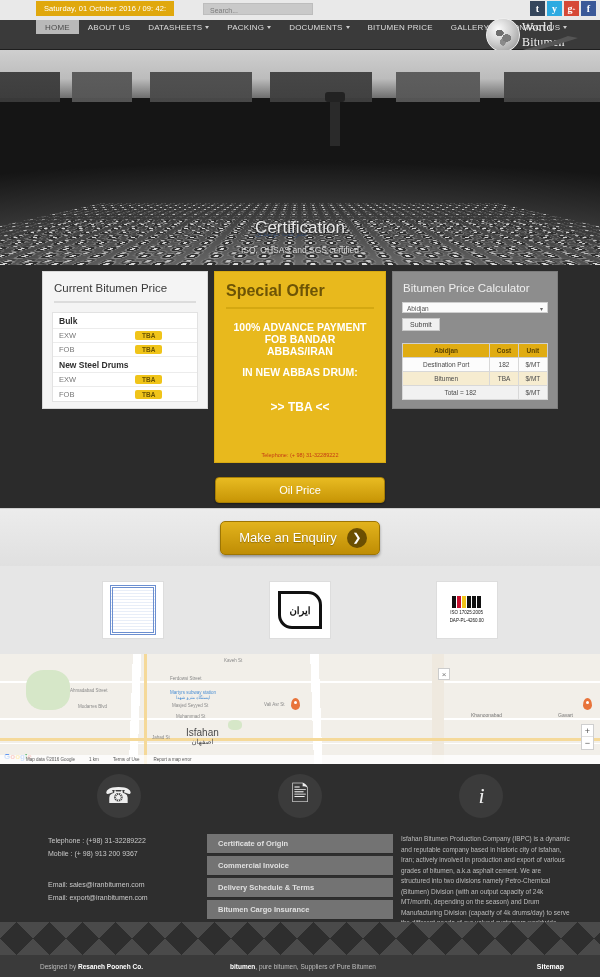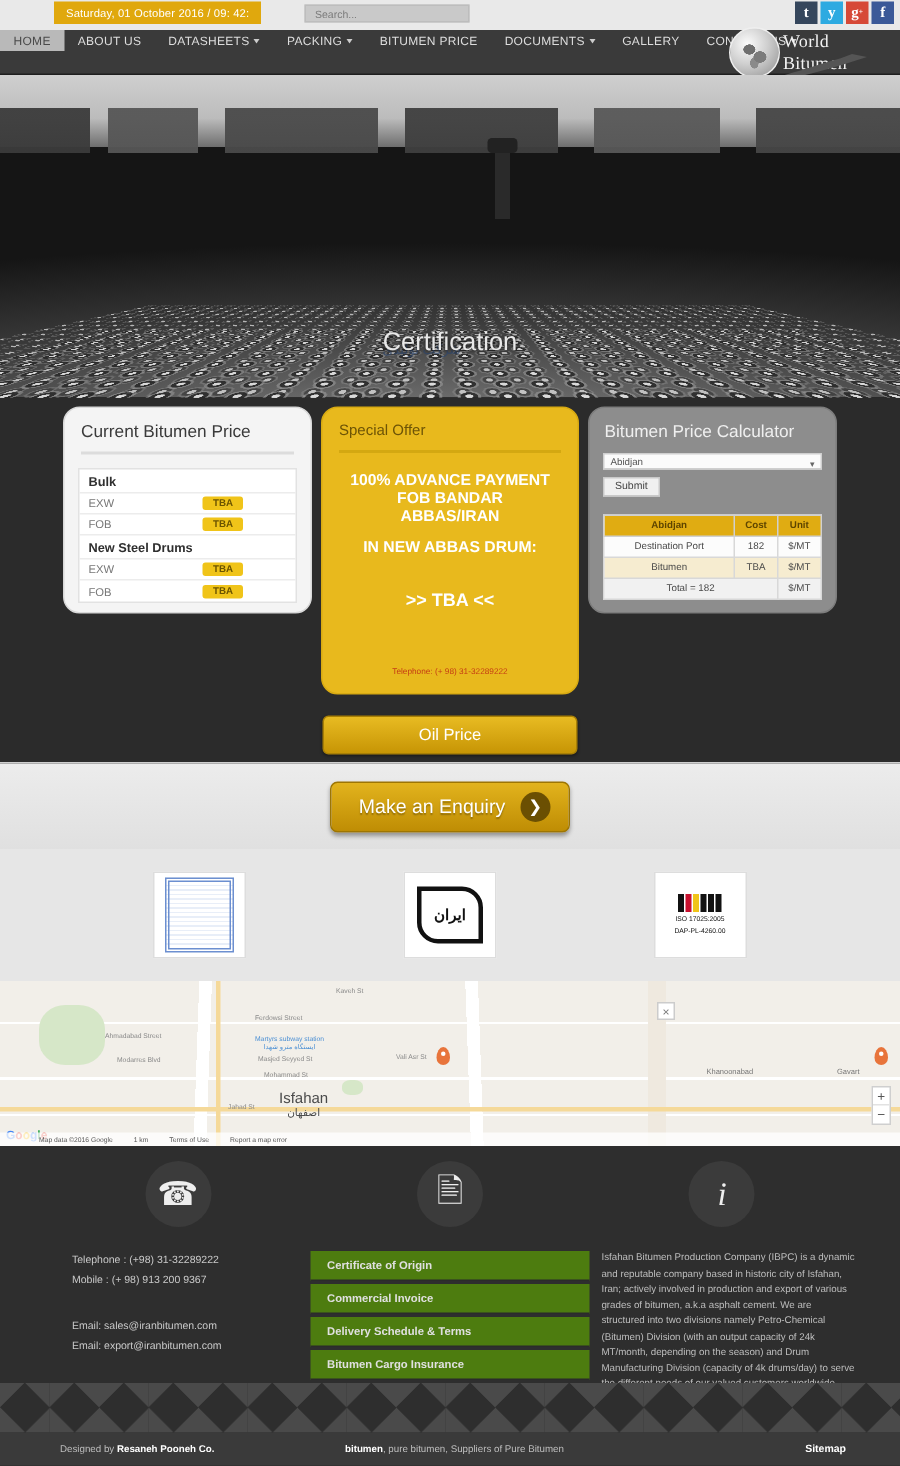--- a/index.html
+++ b/index.html
@@ -29,21 +29,21 @@
   .socials { position: absolute; right: 4px; top: 1px; display: flex; gap: 2px; }
   .soc { width: 15px; height: 15px; display: flex; align-items: center; justify-content: center;
          color: #fff; font-size: 10px; font-weight: bold; font-family: "Liberation Serif", serif; }
   .soc.t { background: #35465c; }
   .soc.tw { background: #2daae1; }
   .soc.gp { background: #d64937; }
   .soc.fb { background: #3b5998; }
 
   
   .navbar { height: 30px; background: #3a3a3a; position: relative; border-bottom: 1px solid #1e1e1e; }
-  .nav-items { display: flex; align-items: stretch; height: 14px; }
+  .nav-items { display: flex; align-items: stretch; height: 14px; padding-left: 36px; }
   .nav-item {
     display: flex; align-items: center; color: #ddd; font-size: 8px;
     padding: 0 9px; letter-spacing: .2px; white-space: nowrap; cursor: pointer;
   }
   .nav-item.active { background: #b9b9b9; color: #4a4a4a; }
   .caret { display:inline-block; margin-left:3px; border-left:2.5px solid transparent;
            border-right:2.5px solid transparent; border-top:3px solid #ccc; }
   .logo-wrap { position: absolute; right: 6px; top: -14px; width: 112px; height: 48px; }
   .globe {
     position: absolute; left: 4px; top: 12px; width: 34px; height: 34px; border-radius: 50%;
@@ -97,36 +97,36 @@
   .hero-pipe { position:absolute; left:330px; top:48px; width:10px; height:48px; background:#2a2a2a; }
   .hero-pipe:before { content:""; position:absolute; left:-5px; top:-6px; width:20px; height:10px; background:#222; border-radius:3px;}
   .hero-caption { position:absolute; left:50%; top:168px; transform:translateX(-50%); text-align:center; width:100%; }
   .hero-title { color: #e8e8e8; font-size: 17px; text-shadow: 0 1px 3px rgba(0,0,0,.8); }
   .hero-sub { color: #dcdcdc; font-size: 8.5px; margin-top: 7px; text-shadow: 0 1px 3px rgba(0,0,0,.8); }
   .hero-watermark { position:absolute; left:255px; top:178px; width:120px; height:32px;
      font-family:"Liberation Serif",serif; color:#30486e; font-size:9px; opacity:.75; }
 
   
   .panels { position: relative; padding: 12px 0 0 0; height: 215px; }
-  .panel { position: absolute; top: 275px; border-radius: 11px; }
+  .panel { position: absolute; top: 275px; }
 
   .p-price { left: 42px; top: 6px; width: 166px; height: 138px; background: #f4f4f4;
              border:1px solid #d8d8d8; padding: 8px 9px; }
   .p-price h3 { font-size: 11.5px; font-weight: normal; color: #3a3a3a; padding: 2px 0 7px 2px; }
   .p-price .rule { height:2px; background:#dcdcdc; margin: 0 2px 9px 2px; }
   .ptable { border: 1px solid #e2e2e2; background:#fff; }
   .ptable .row { display:flex; align-items:center; height: 14px; border-bottom:1px solid #ececec; padding-left:6px; }
   .ptable .row:last-child { border-bottom:none; }
   .ptable .grp { font-weight: bold; font-size: 8.5px; color:#2f2f2f; height:16px; }
   .ptable .lbl { font-size: 7.5px; color:#777; flex: 0 0 76px; }
   .tba { background:#f0c419; color:#6b5400; font-size:6.5px; font-weight:bold; padding:1px 7px; border-radius:2px; }
 
   .p-offer { left: 214px; top: 6px; width: 172px; height: 192px; background: #e8b91d;
              border:1px solid #d8aa12; padding: 8px 10px; }
-  .p-offer h3 { font-size: 10px; font-weight: normal; color: #6d5406; padding: 2px 0 7px 1px; }
+  .p-offer h3 { font-size: 16px; font-weight: bold; color: #6d5406; padding: 2px 0 7px 1px; }
   .p-offer .rule { height:2px; background:#d4a811; margin: 0 1px 12px 1px; }
   .offer-l1 { color:#fff; font-weight:bold; font-size:10.5px; text-align:center; line-height:12px; }
   .offer-l2 { color:#fff; font-weight:bold; font-size:10.5px; text-align:center; margin-top:9px; }
   .offer-l3 { color:#fff; font-weight:bold; font-size:12px; text-align:center; margin-top:22px; }
   .offer-tel { color:#c43b14; font-size:5.5px; text-align:center; margin-top:38px; }
 
   .p-calc { left: 392px; top: 6px; width: 166px; height: 138px; background: #8d8d8d;
             border:1px solid #7d7d7d; padding: 8px 9px; }
   .p-calc h3 { font-size: 11.5px; font-weight: normal; color: #efefef; padding: 2px 0 8px 1px; }
   .calc-select { height: 11px; background: #fbfbfb; border:1px solid #cfcfcf; font-size:6.5px;
@@ -218,21 +218,21 @@
   
   .footer { position:absolute; left:0; top:764px; width:600px; height:158px; background:#2e2e2e; }
   .fcols { display:flex; padding: 10px 30px 0 30px; }
   .fcol { flex:1; }
   .fcol.mid { flex:1.05; }
   .ficon { width:44px; height:44px; border-radius:50%; background:#3b3b3b; margin:0 auto;
            display:flex; align-items:center; justify-content:center; color:#eee; font-size:22px; }
   .fcol .lines { margin-top:16px; }
   .fline { font-size:7px; color:#c9c9c9; padding:3px 0 3px 18px; }
   .fline.email { margin-top: 18px; }
-  .doc-link { background:#4d7c0f; border-bottom:1px solid #2b2b2b; font-size:7.5px; color:#e0e0e0;
+  .doc-link { background:#737373; border-bottom:1px solid #2b2b2b; font-size:7.5px; color:#e0e0e0;
               font-weight:bold; padding:5px 0 5px 11px; margin-bottom:2px; }
   .about-txt { font-size:6.5px; color:#bdbdbd; line-height:10.5px; padding-left:8px; }
 
   
   .diamonds { position:absolute; left:0; top:922px; width:600px; height:33px; background:#2e2e2e;
               background-image:
                 linear-gradient(135deg, #4a4a4a 25%, transparent 25%),
                 linear-gradient(225deg, #4a4a4a 25%, transparent 25%),
                 linear-gradient(315deg, #4a4a4a 25%, transparent 25%),
                 linear-gradient(45deg,  #4a4a4a 25%, transparent 25%);
@@ -271,25 +271,25 @@
         </div>
       <div class="nav-item">
           <span>DATASHEETS</span>
           <i class="caret"></i>
         </div>
       <div class="nav-item">
           <span>PACKING</span>
           <i class="caret"></i>
         </div>
       <div class="nav-item">
-          <span>BITUMEN PRICE</span>
-        </div>
-      <div class="nav-item">
           <span>DOCUMENTS</span>
           <i class="caret"></i>
+        </div>
+      <div class="nav-item">
+          <span>BITUMEN PRICE</span>
         </div>
       <div class="nav-item">
           <span>GALLERY</span>
         </div>
       <div class="nav-item">
           <span>CONTACT US</span>
           <i class="caret"></i>
         </div>
     </div>
     <div class="logo-wrap">
@@ -309,20 +309,21 @@
   <div class="hero">
     <div class="hero-img"></div>
     <div class="hero-sky"></div>
     <div class="hero-bldgs"></div>
     <div class="drums"></div>
     <div class="drums2"></div>
     <div class="hero-pipe"></div>
     <div class="hero-watermark">شرکت تولیدی</div>
     <div class="hero-caption">
       <div class="hero-title">Certification</div>
+      <div class="hero-sub">ISO, OHSAS and SGS certified</div>
     </div>
   </div>
 
   <div class="panels">
 
     <div class="panel p-price">
       <h3>Current Bitumen Price</h3>
       <div class="rule"></div>
       <div class="ptable">
         <div class="row grp">Bulk</div>

